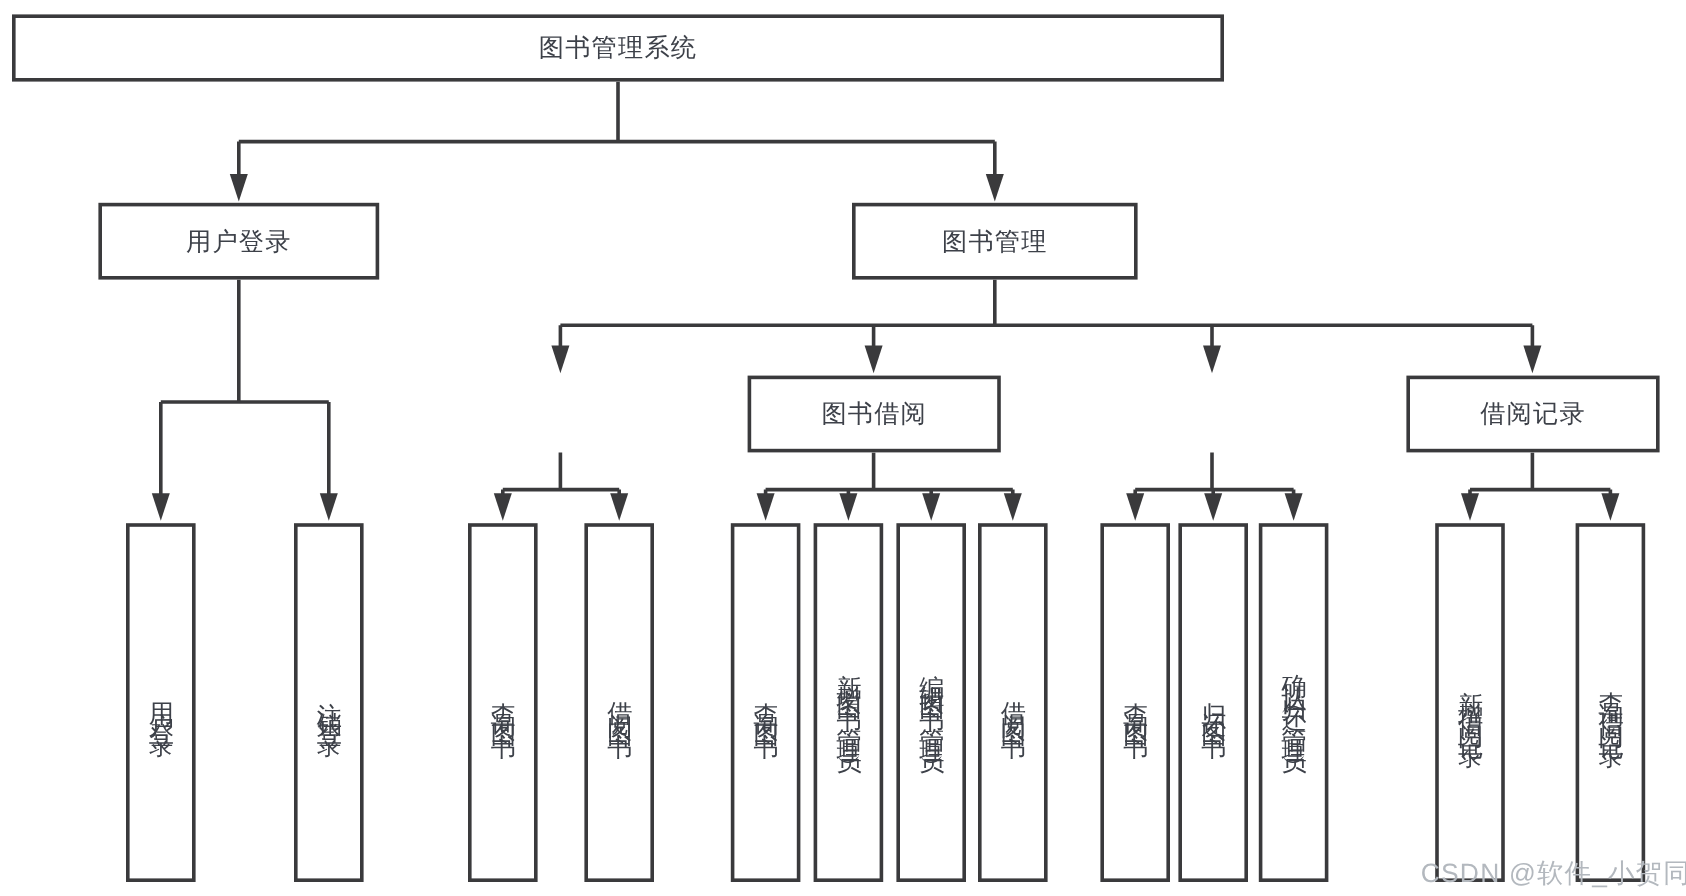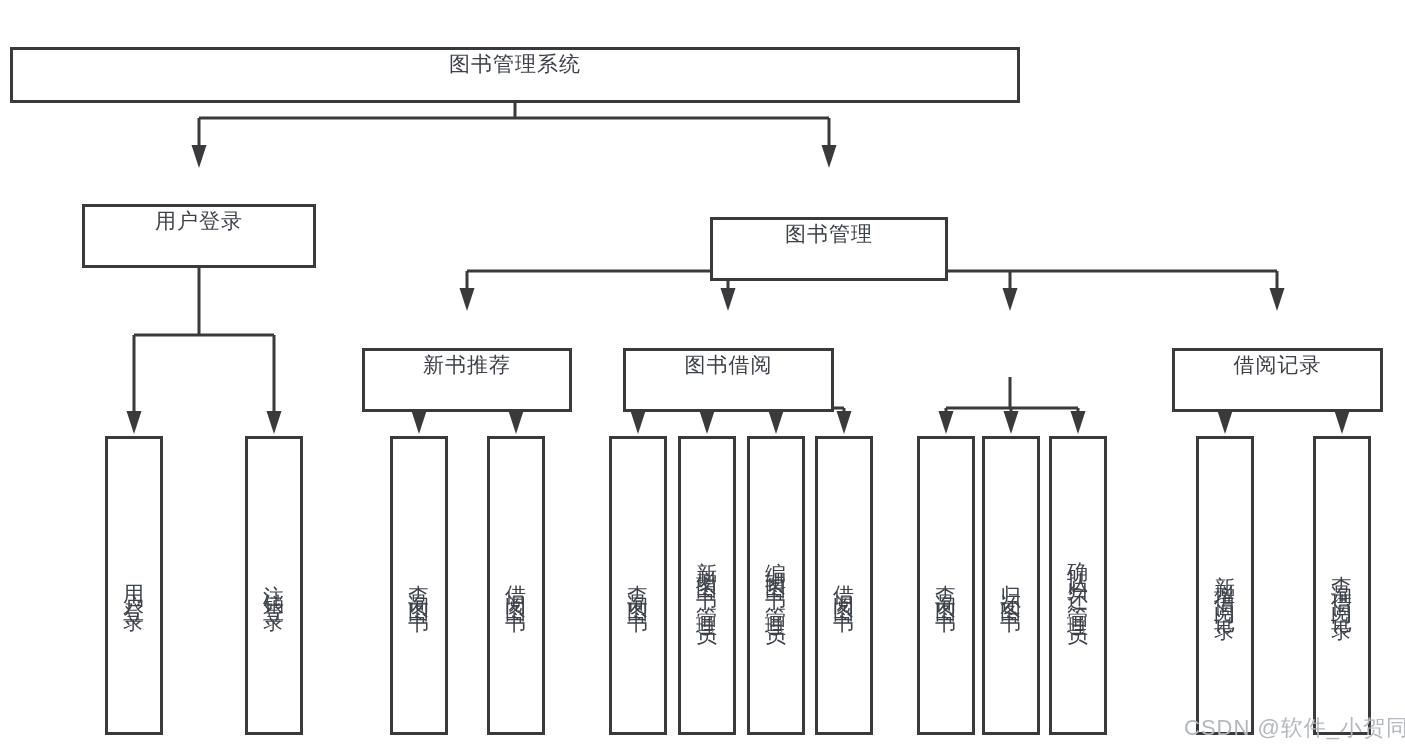--- a/index.html
+++ b/index.html
@@ -21,25 +21,24 @@
     position:absolute;left:0;top:0;width:1405px;height:747px;
     pointer-events:none;
   }
   .connectors path{stroke:var(--line);stroke-width:3;fill:none;}
   .connectors polygon{fill:var(--line);stroke:none;}
   .hbox{
     position:absolute;
     box-sizing:border-box;
     border:3px solid var(--line);
     background:var(--bg);
-    display:flex;align-items:flex-start;justify-content:center;
+    display:flex;align-items:center;justify-content:center;
     font-size:21px;
     letter-spacing:1px;
     white-space:nowrap;
-    margin-top:35px;
   }
   .vbox{
     position:absolute;
     top:436px;width:58px;height:299px;
     box-sizing:border-box;
     border:3px solid var(--line);
     background:var(--bg);
     display:flex;align-items:center;justify-content:center;
   }
   .vtext{
@@ -104,27 +103,24 @@
     <polygon points="1334.5,411 1349.5,411 1342,434"></polygon>
   </svg>
 
   <div class="hbox" style="left:10px;top:12px;width:1010px;height:56px">
     <span>图书管理系统</span>
   </div>
 
   <div class="hbox" style="left:82px;top:169px;width:234px;height:64px">
     <span>用户登录</span>
   </div>
-  <div class="hbox" style="left:710px;top:182px;width:238px;height:64px">
+  <div class="hbox" style="left:710px;top:169px;width:238px;height:64px">
     <span>图书管理</span>
   </div>
 
-  <div class="hbox" style="left:362px;top:313px;width:210px;height:64px">
-    <span>新书推荐</span>
-  </div>
   <div class="hbox" style="left:623px;top:313px;width:211px;height:64px">
     <span>图书借阅</span>
   </div>
   <div class="hbox" style="left:1172px;top:313px;width:211px;height:64px">
     <span>借阅记录</span>
   </div>
 
   <div class="vbox" style="left:105px">
     <span class="vtext">用户登录</span>
   </div>

